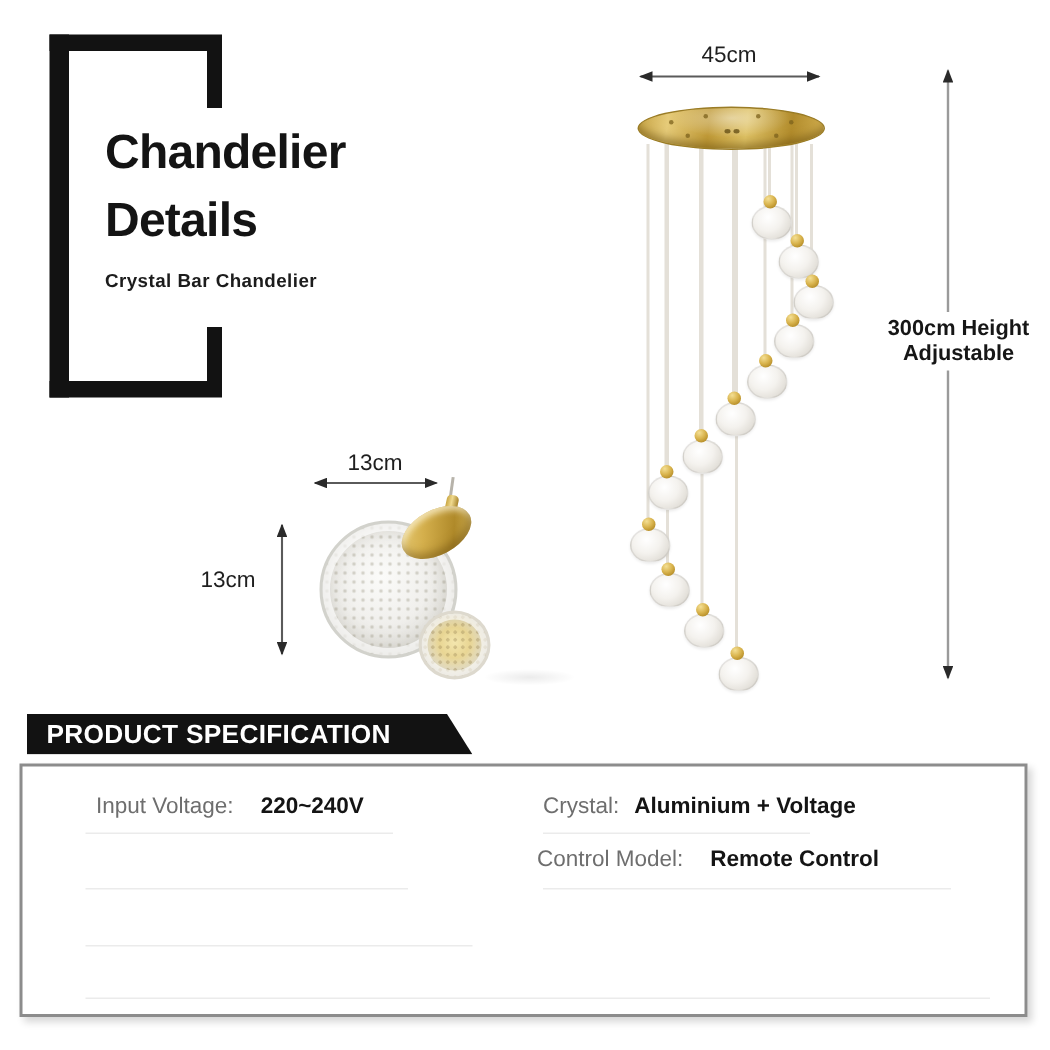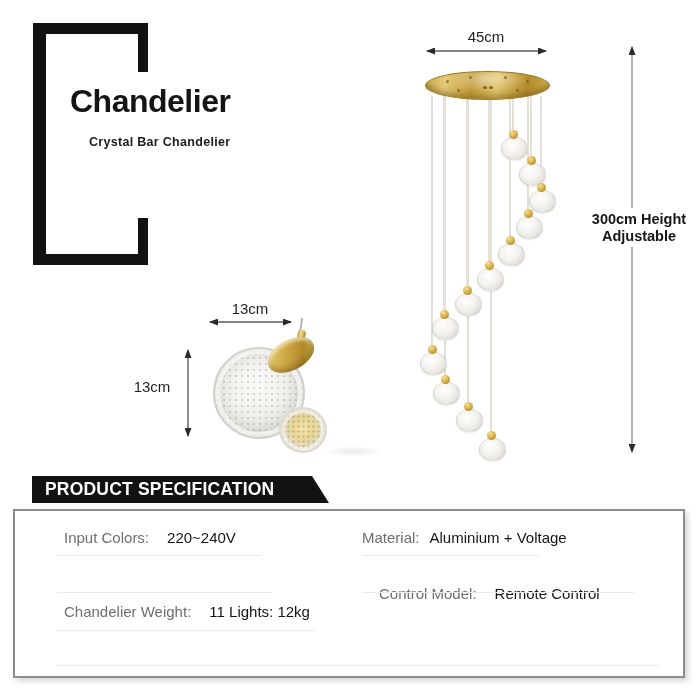--- a/index.html
+++ b/index.html
@@ -6,21 +6,21 @@
   .stage{position:relative;width:700px;height:700px;background:#ffffff;overflow:hidden;
          font-family:"Liberation Sans",sans-serif;}
   
   .bracket{position:absolute;left:33px;top:23px;width:115px;height:242px;box-sizing:border-box;
            border-left:13px solid #121212;border-top:11px solid #121212;border-bottom:11px solid #121212;}
   .bracket .stub-top{position:absolute;right:0;top:0;width:10px;height:38px;background:#121212;}
   .bracket .stub-bottom{position:absolute;right:0;bottom:0;width:10px;height:36px;background:#121212;}
   
   .title-block{position:absolute;left:70px;top:79px;}
   .title-line{font-size:32px;font-weight:700;color:#141414;line-height:45px;letter-spacing:-0.5px;}
-  .subtitle{margin-top:11px;font-size:12.5px;font-weight:600;color:#1c1c1c;letter-spacing:0.3px;text-align:right;}
+  .subtitle{margin-top:11px;font-size:12.5px;font-weight:600;color:#1c1c1c;letter-spacing:0.3px;}
   
   .dim-label{position:absolute;font-size:15px;font-weight:500;color:#1f1f1f;text-align:center;}
   .height-label{position:absolute;left:576px;top:208px;width:126px;text-align:center;
                 font-size:14.5px;font-weight:700;color:#161616;line-height:16.5px;
                 background:#ffffff;padding:3px 0;}
   
   .canopy{position:absolute;left:425px;top:71px;width:123px;height:27px;border-radius:50%;
           background:
             radial-gradient(ellipse at 50% 25%, rgba(255,255,255,0.45), rgba(255,255,255,0) 45%),
             linear-gradient(97deg,#c7a445 0%,#e6cb79 16%,#c09a37 38%,#dec164 58%,#b28c2c 82%,#d2af50 100%);
@@ -54,29 +54,29 @@
         background:linear-gradient(120deg,#e9cf7c 0%,#d4af4c 35%,#b08a2a 70%,#ddc067 100%);
         box-shadow:inset 0 -4px 6px rgba(110,80,15,0.5), inset 0 3px 4px rgba(255,245,210,0.8);}
   .mount-ferrule{position:absolute;left:297px;top:330px;width:8px;height:14px;border-radius:3px;z-index:2;
         transform:rotate(12deg);
         background:linear-gradient(90deg,#caa743,#efd98e 45%,#a8842a);}
   .mount-wire{position:absolute;left:300px;top:318px;width:2px;height:16px;background:#b7b3aa;z-index:1;
         transform:rotate(8deg);}
   .floor-shadow{position:absolute;left:322px;top:446px;width:62px;height:11px;border-radius:50%;
         background:radial-gradient(ellipse,rgba(0,0,0,0.08),rgba(0,0,0,0) 70%);z-index:1;}
   
-  .spec-banner{position:absolute;left:32px;top:476px;width:297px;height:27px;background:#121212;
+  .spec-banner{position:absolute;left:18px;top:476px;width:297px;height:27px;background:#121212;
         clip-path:polygon(0 0, calc(100% - 17px) 0, 100% 100%, 0 100%);z-index:6;}
   .spec-banner span{display:block;color:#ffffff;font-size:17.5px;font-weight:800;
         line-height:27px;padding-left:13px;letter-spacing:0.2px;}
   .spec-table{position:absolute;left:13px;top:509px;width:672px;height:169px;box-sizing:border-box;
         background:#ffffff;border:2px solid #8c8c8c;box-shadow:3px 3px 5px rgba(0,0,0,0.16);z-index:5;}
   .spec-row{position:absolute;white-space:nowrap;font-size:15px;line-height:20px;}
   .lbl{color:#6e6e6e;margin-right:18px;}
-  .val{color:#141414;font-weight:400;}
+  .val{color:#141414;font-weight:700;}
   .sep{position:absolute;height:1px;background:#ebebeb;}
   svg.overlay{position:absolute;left:0;top:0;z-index:0;pointer-events:none;}
 </style>
 </head>
 <body>
 
 <div class="stage">
 
   <svg class="overlay" width="700" height="700" viewBox="0 0 700 700">
     <defs>
@@ -101,20 +101,21 @@
     </g>
   </svg>
 
   <div class="bracket">
     <div class="stub-top"></div>
     <div class="stub-bottom"></div>
   </div>
 
   <div class="title-block">
     <div class="title-line">Chandelier</div>
+    <div class="title-line">Details</div>
     <div class="subtitle">Crystal Bar Chandelier</div>
   </div>
 
   <div class="dim-label" style="left:446px;top:28px;width:80px;text-align:center;">45cm</div>
 
   <div class="canopy">
     <div class="screw" style="left:20px;top:8px;"></div>
     <div class="screw" style="left:43px;top:4px;"></div>
     <div class="screw" style="left:78px;top:4px;"></div>
     <div class="screw" style="left:100px;top:8px;"></div>
@@ -177,29 +178,26 @@
   <div class="disc-big"></div>
   <div class="mount-gold"></div>
   <div class="disc-small"></div>
 
   <div class="spec-banner">
     <span>PRODUCT SPECIFICATION</span>
   </div>
 
   <div class="spec-table">
     <div class="spec-row" style="left:49px;top:17px;">
-      <span class="lbl">Input Colors:</span><span class="val">220~240V</span>
-    </div>
-    <div class="spec-row" style="left:49px;top:91px;">
-      <span class="lbl">Chandelier Weight:</span><span class="val">11 Lights: 12kg</span>
+      <span class="lbl">Input Voltage:</span><span class="val">220~240V</span>
     </div>
     <div class="spec-row" style="left:347px;top:17px;">
-      <span class="lbl" style="margin-right:10px;">Material:</span><span class="val">Aluminium + Voltage</span>
-    </div>
-    <div class="spec-row" style="left:364px;top:52px;margin-top:21px;">
+      <span class="lbl" style="margin-right:10px;">Crystal:</span><span class="val">Aluminium + Voltage</span>
+    </div>
+    <div class="spec-row" style="left:343px;top:52px;">
       <span class="lbl">Control Model:</span><span class="val">Remote Control</span>
     </div>
     <div class="sep" style="left:42px;top:44px;width:205px;"></div>
     <div class="sep" style="left:42px;top:81px;width:215px;"></div>
     <div class="sep" style="left:42px;top:119px;width:258px;"></div>
     <div class="sep" style="left:347px;top:44px;width:178px;"></div>
     <div class="sep" style="left:347px;top:81px;width:272px;"></div>
     <div class="sep" style="left:42px;top:154px;width:603px;"></div>
   </div>
 

